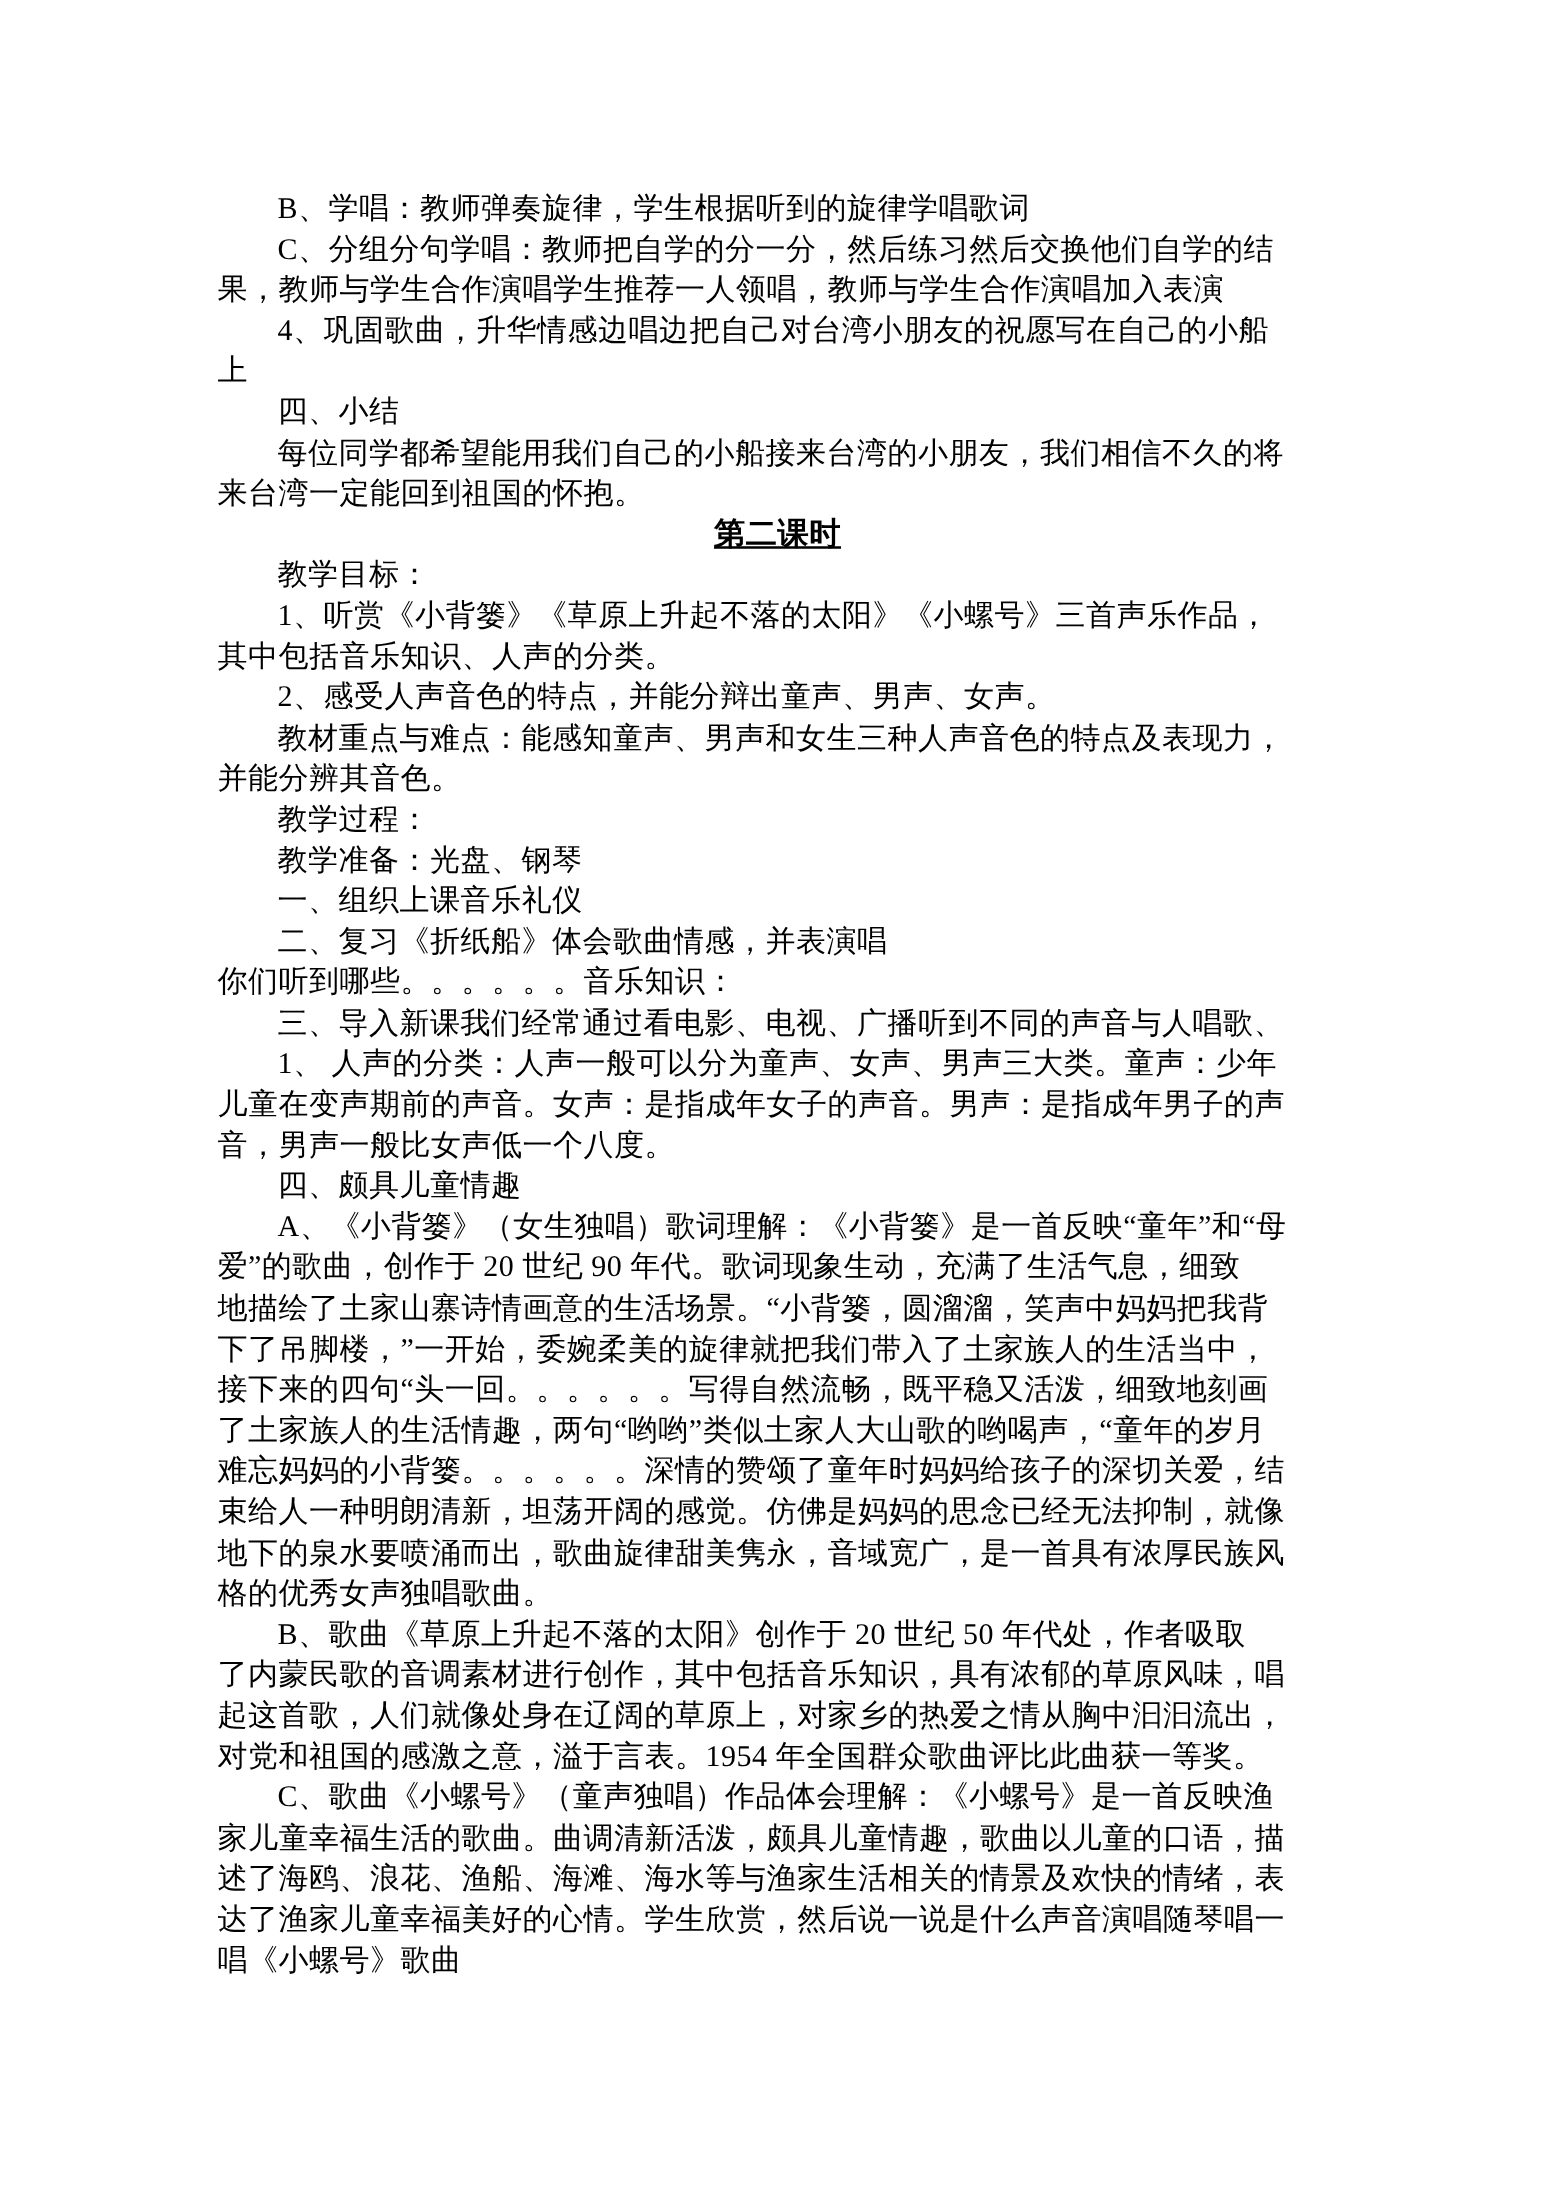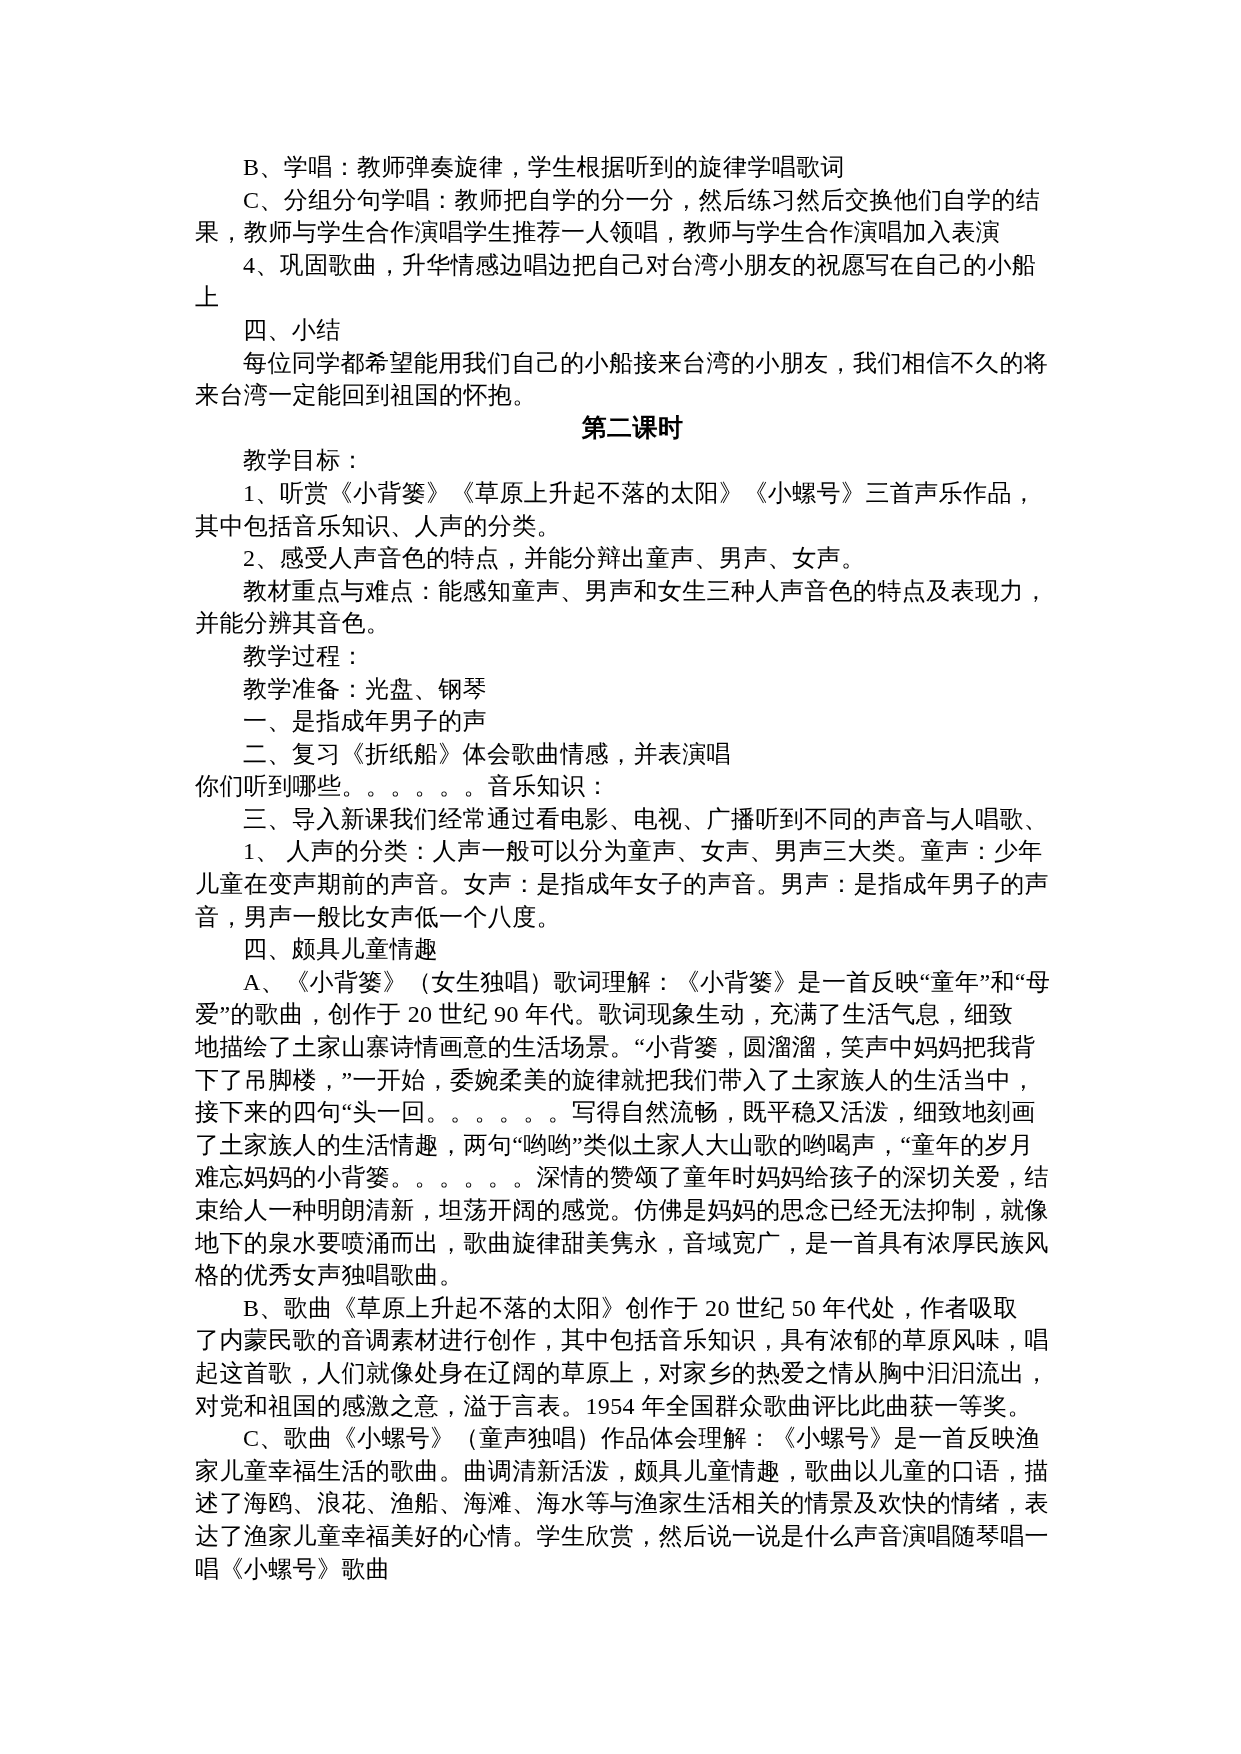--- a/index.html
+++ b/index.html
@@ -25,28 +25,28 @@
     position: absolute;
     left: 174px;
     top: 151px;
     width: 896px;
     font-size: 24px;
     line-height: 32.6px;
     letter-spacing: 0.4px;
   }
   .line {
     white-space: nowrap;
-    margin-left: 21px;
   }
   .line.indent {
     text-indent: 48px;
   }
   .line.center {
     text-align: center;
     text-indent: 0;
+    text-decoration: underline;
   }
   .line.bold {
     font-weight: bold;
     font-size: 25px;
   }
 </style>
 </head>
 <body>
 
 <div class="page">
@@ -61,21 +61,21 @@
       <div class="line">来台湾一定能回到祖国的怀抱。</div>
       <div class="line center bold">第二课时</div>
       <div class="line indent">教学目标：</div>
       <div class="line indent">1、听赏《小背篓》《草原上升起不落的太阳》《小螺号》三首声乐作品，</div>
       <div class="line">其中包括音乐知识、人声的分类。</div>
       <div class="line indent">2、感受人声音色的特点，并能分辩出童声、男声、女声。</div>
       <div class="line indent">教材重点与难点：能感知童声、男声和女生三种人声音色的特点及表现力，</div>
       <div class="line">并能分辨其音色。</div>
       <div class="line indent">教学过程：</div>
       <div class="line indent">教学准备：光盘、钢琴</div>
-      <div class="line indent">一、是指成年男子的声</div>
+      <div class="line indent">一、组织上课音乐礼仪</div>
       <div class="line indent">二、复习《折纸船》体会歌曲情感，并表演唱</div>
       <div class="line">你们听到哪些。。。。。。音乐知识：</div>
       <div class="line indent">三、导入新课我们经常通过看电影、电视、广播听到不同的声音与人唱歌、</div>
       <div class="line indent">1、 人声的分类：人声一般可以分为童声、女声、男声三大类。童声：少年</div>
       <div class="line">儿童在变声期前的声音。女声：是指成年女子的声音。男声：是指成年男子的声</div>
       <div class="line">音，男声一般比女声低一个八度。</div>
       <div class="line indent">四、颇具儿童情趣</div>
       <div class="line indent">A、《小背篓》（女生独唱）歌词理解：《小背篓》是一首反映“童年”和“母</div>
       <div class="line">爱”的歌曲，创作于 20 世纪 90 年代。歌词现象生动，充满了生活气息，细致</div>
       <div class="line">地描绘了土家山寨诗情画意的生活场景。“小背篓，圆溜溜，笑声中妈妈把我背</div>

